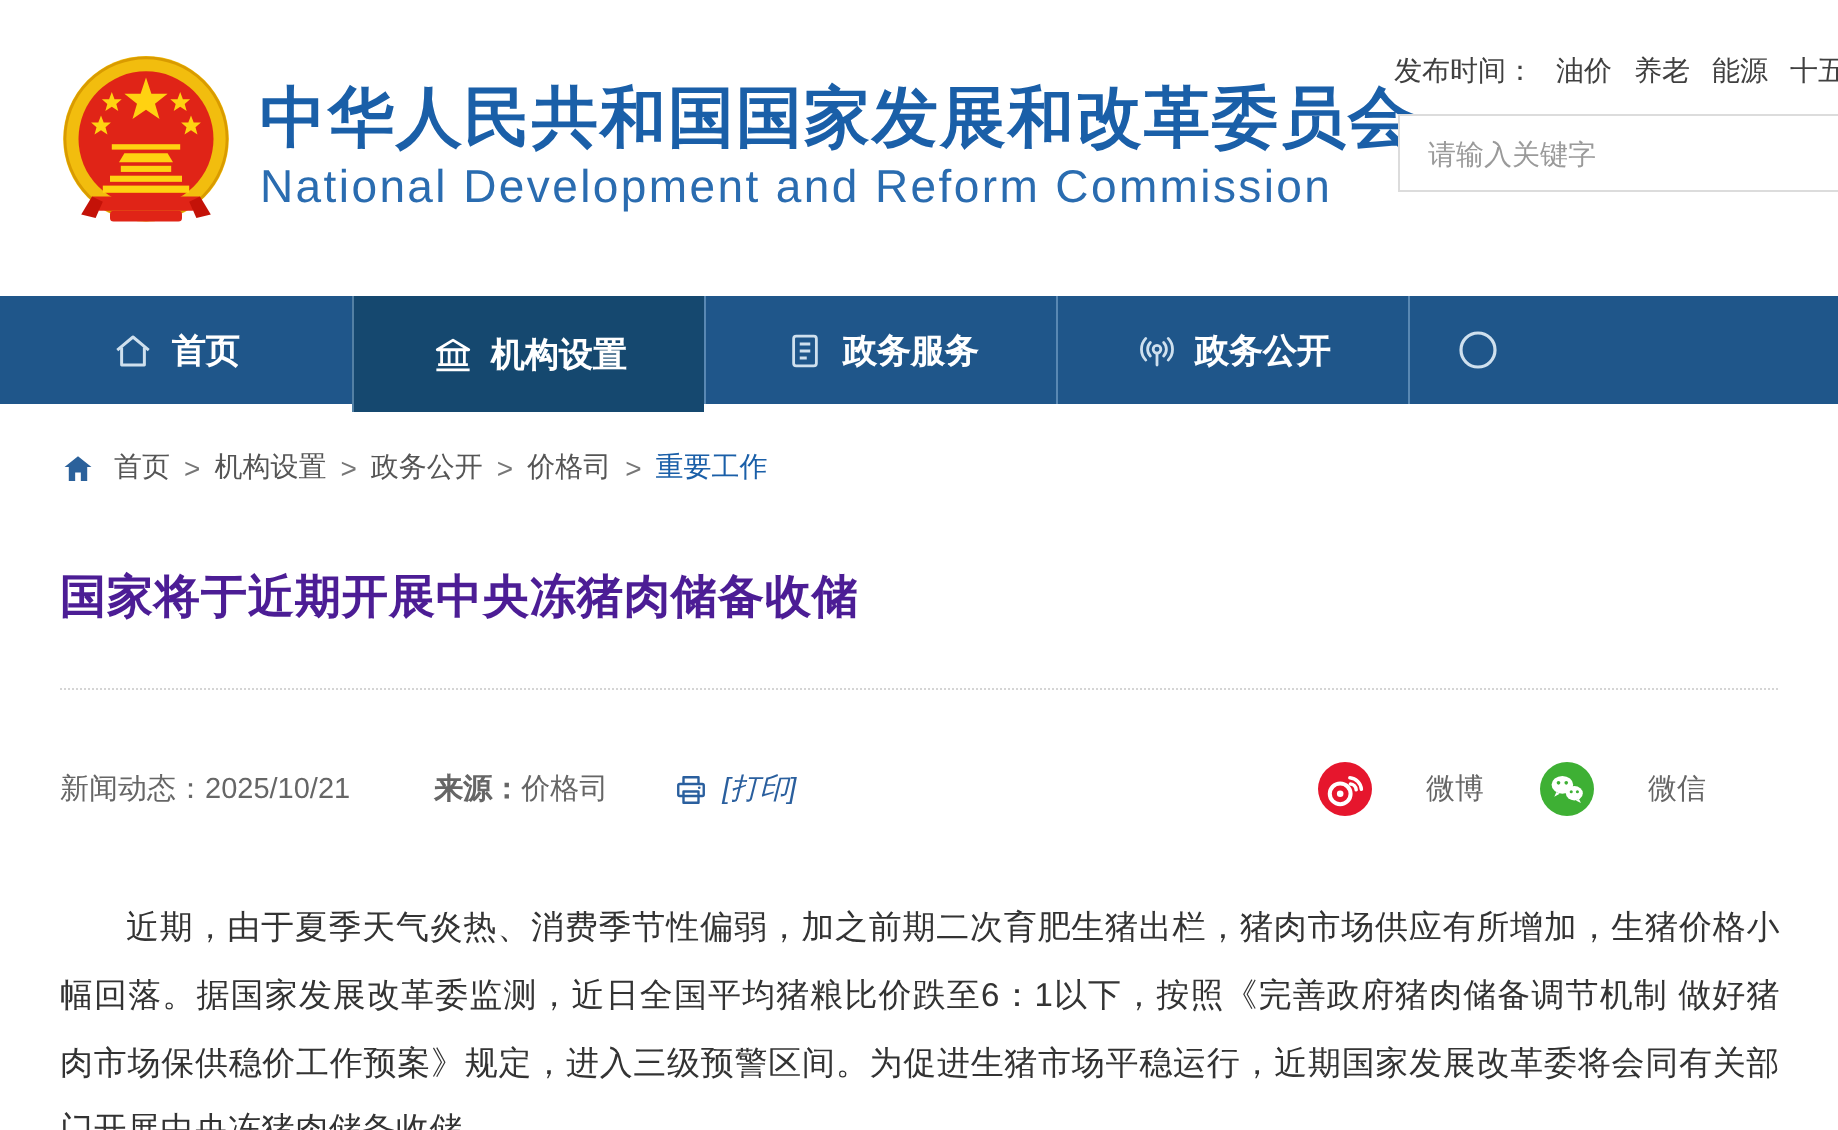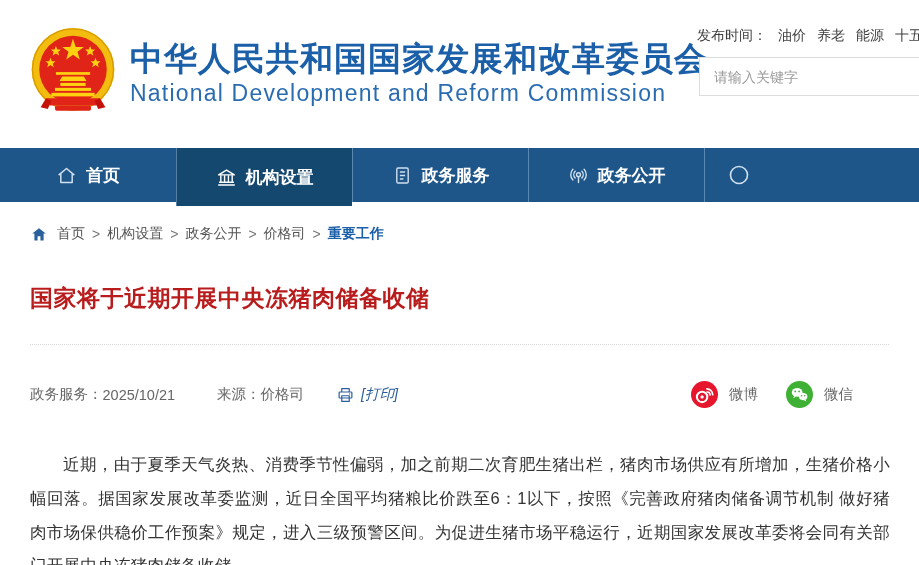--- a/index.html
+++ b/index.html
@@ -30,32 +30,32 @@
   .nav-item.active { background:#15486f; height:58px; }
   .nav-item .ico { width:21px; height:21px; display:block; flex:0 0 auto; }
   .nav-stub { flex:1; height:54px; border-left:1px solid rgba(160,197,228,.45); display:flex; align-items:center; cursor:pointer; }
   .nav-stub .ico { width:24px; height:24px; margin-left:22px; }
 
   
   .breadcrumb { display:flex; align-items:center; margin:23px 0 0 30px; font-size:14px; color:#555; }
   .breadcrumb .ico-home { width:18px; height:17px; margin-right:9px; }
   .breadcrumb a { color:#555; text-decoration:none; cursor:pointer; }
   .breadcrumb .sep { margin:0 7px; color:#777; }
-  .breadcrumb .current { color:#1a5fa8; font-weight:bold; }
-
-  
-  .article-title { margin:40px 30px 0; font-size:23px; font-weight:bold; color:#b91c1c; letter-spacing:.5px; }
+  .breadcrumb .current { color:#1a5fa8; font-weight:normal; }
+
+  
+  .article-title { margin:40px 30px 0; font-size:23px; font-weight:bold; color:#4c1d95; letter-spacing:.5px; }
   .divider { margin:30px 30px 0; border-top:1px dotted #d5d5d5; height:0; }
 
   .meta { display:flex; align-items:center; margin:36px 30px 0; font-size:14.5px; color:#666; }
-  .meta .src { margin-left:42px; }
+  .meta .src { margin-left:42px;font-weight:bold; }
   .print-btn { display:flex; align-items:center; gap:6px; margin-left:32px; color:#2a5f9e; cursor:pointer;font-style:italic; }
   .print-btn .ico { width:19px; height:18px; }
   .share { margin-left:auto; margin-right:36px; display:flex; align-items:center; }
-  .share-item { display:flex; align-items:center; gap:11px; cursor:pointer; color:#666; font-size:14.5px; }
+  .share-item { display:flex; align-items:center; gap:27px; cursor:pointer; color:#666; font-size:14.5px; }
   .share-item + .share-item { margin-left:28px;justify-content:flex-end; }
   .share-item .badge { width:27px; height:27px; display:block; }
 
   .body-text { margin:40px 30px 0; width:860px; font-size:16.5px; line-height:2.05; color:#333;
                text-indent:2em; text-align:justify; letter-spacing:.3px; }
 </style>
 </head>
 <body>
 
 <div class="page">
@@ -155,21 +155,21 @@
     <a>价格司</a>
     <span class="sep">&gt;</span>
     <a class="current">重要工作</a>
   </div>
 
   <h1 class="article-title">国家将于近期开展中央冻猪肉储备收储</h1>
 
   <div class="divider"></div>
 
   <div class="meta">
-    <span>政务服务：</span>
+    <span>新闻动态：</span>
     <span>2025/10/21</span>
     <span class="src">来源：</span>
     <span>价格司</span>
 
     <span class="print-btn">
       <svg class="ico" viewBox="0 0 24 24" fill="none" stroke="#2a5f9e" stroke-width="1.6" stroke-linejoin="round">
         <path d="M7 8 V3.5 H17 V8"></path>
           <rect x="3.5" y="8" width="17" height="8" rx="1"></rect>
           <rect x="7" y="13" width="10" height="7.5"></rect>
           <circle cx="17.5" cy="10.5" r=".9" fill="#2a5f9e" stroke="none"></circle>

